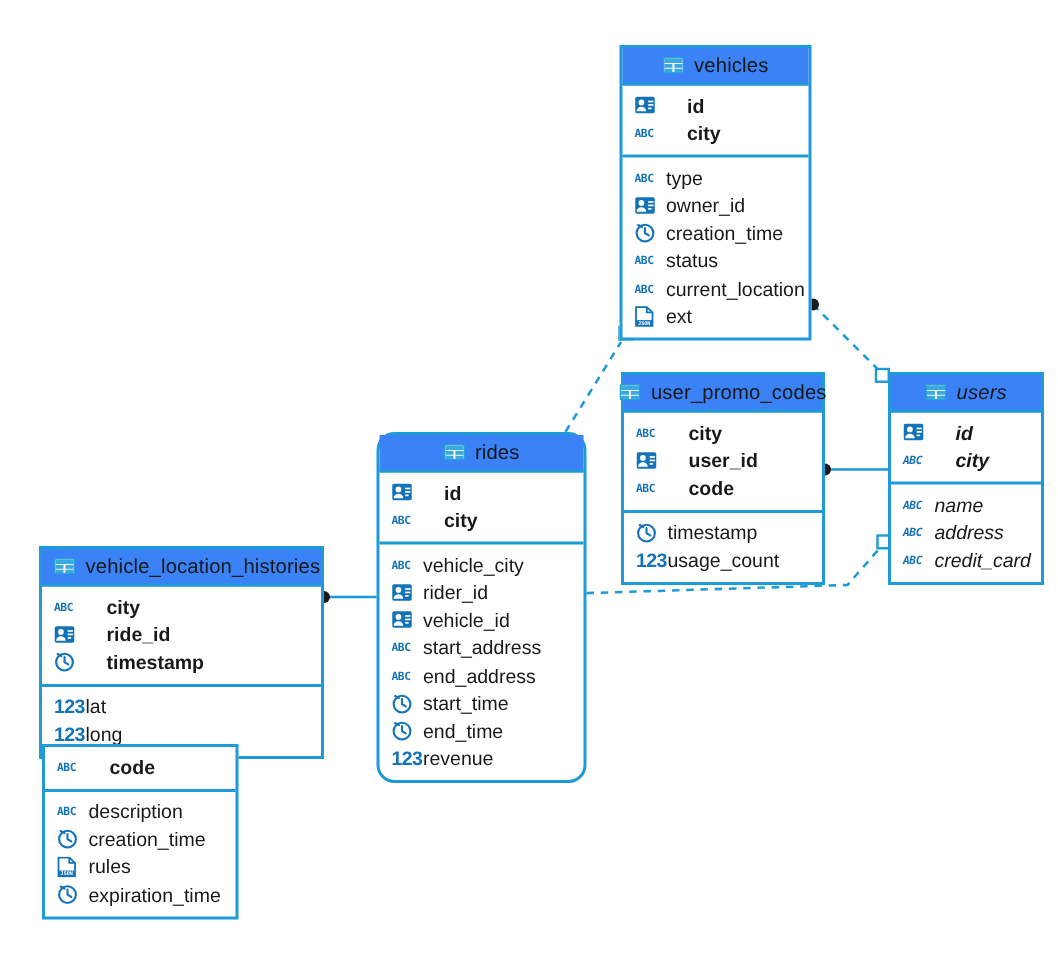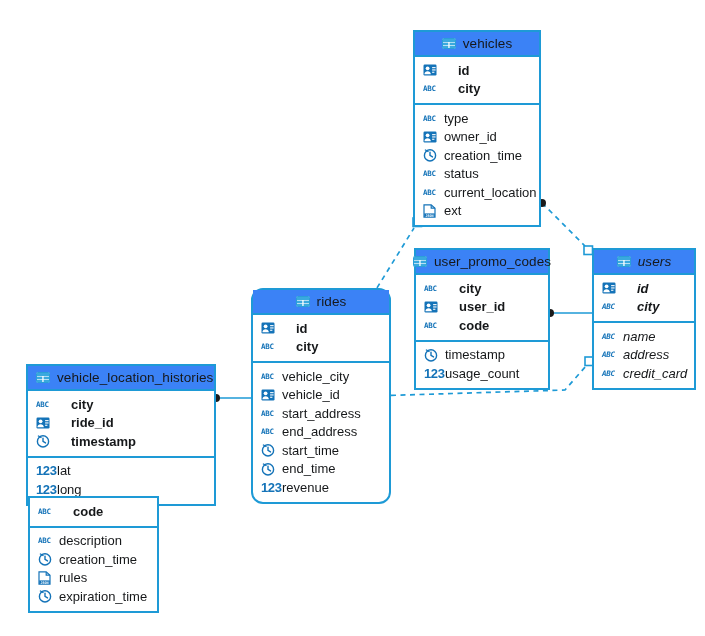--- a/index.html
+++ b/index.html
@@ -381,20 +381,33 @@
             <span class="ico">
               <svg width="14" height="12" viewBox="0 0 14 12">
                 <rect x="0.5" y="0.5" width="13" height="11" rx="1.2" fill="#1473b8"></rect>
                 <circle cx="4.6" cy="4.3" r="1.9" fill="#ffffff"></circle>
                 <path d="M1.4 10.2c0-2 1.5-3 3.2-3s3.2 1 3.2 3z" fill="#ffffff"></path>
                 <rect x="9.1" y="3.1" width="3.5" height="1.1" fill="#ffffff"></rect>
                 <rect x="9.1" y="5.4" width="3.5" height="1.1" fill="#ffffff"></rect>
                 <rect x="9.1" y="7.7" width="2.3" height="1.1" fill="#ffffff"></rect>
               </svg>
             </span>
+            <span class="field-name">rider_id</span>
+          </div>
+          <div class="field-row">
+            <span class="ico">
+              <svg width="14" height="12" viewBox="0 0 14 12">
+                <rect x="0.5" y="0.5" width="13" height="11" rx="1.2" fill="#1473b8"></rect>
+                <circle cx="4.6" cy="4.3" r="1.9" fill="#ffffff"></circle>
+                <path d="M1.4 10.2c0-2 1.5-3 3.2-3s3.2 1 3.2 3z" fill="#ffffff"></path>
+                <rect x="9.1" y="3.1" width="3.5" height="1.1" fill="#ffffff"></rect>
+                <rect x="9.1" y="5.4" width="3.5" height="1.1" fill="#ffffff"></rect>
+                <rect x="9.1" y="7.7" width="2.3" height="1.1" fill="#ffffff"></rect>
+              </svg>
+            </span>
             <span class="field-name">vehicle_id</span>
           </div>
           <div class="field-row">
             <span class="ico">
               <span class="ico-abc">ABC</span>
             </span>
             <span class="field-name">start_address</span>
           </div>
           <div class="field-row">
             <span class="ico">

